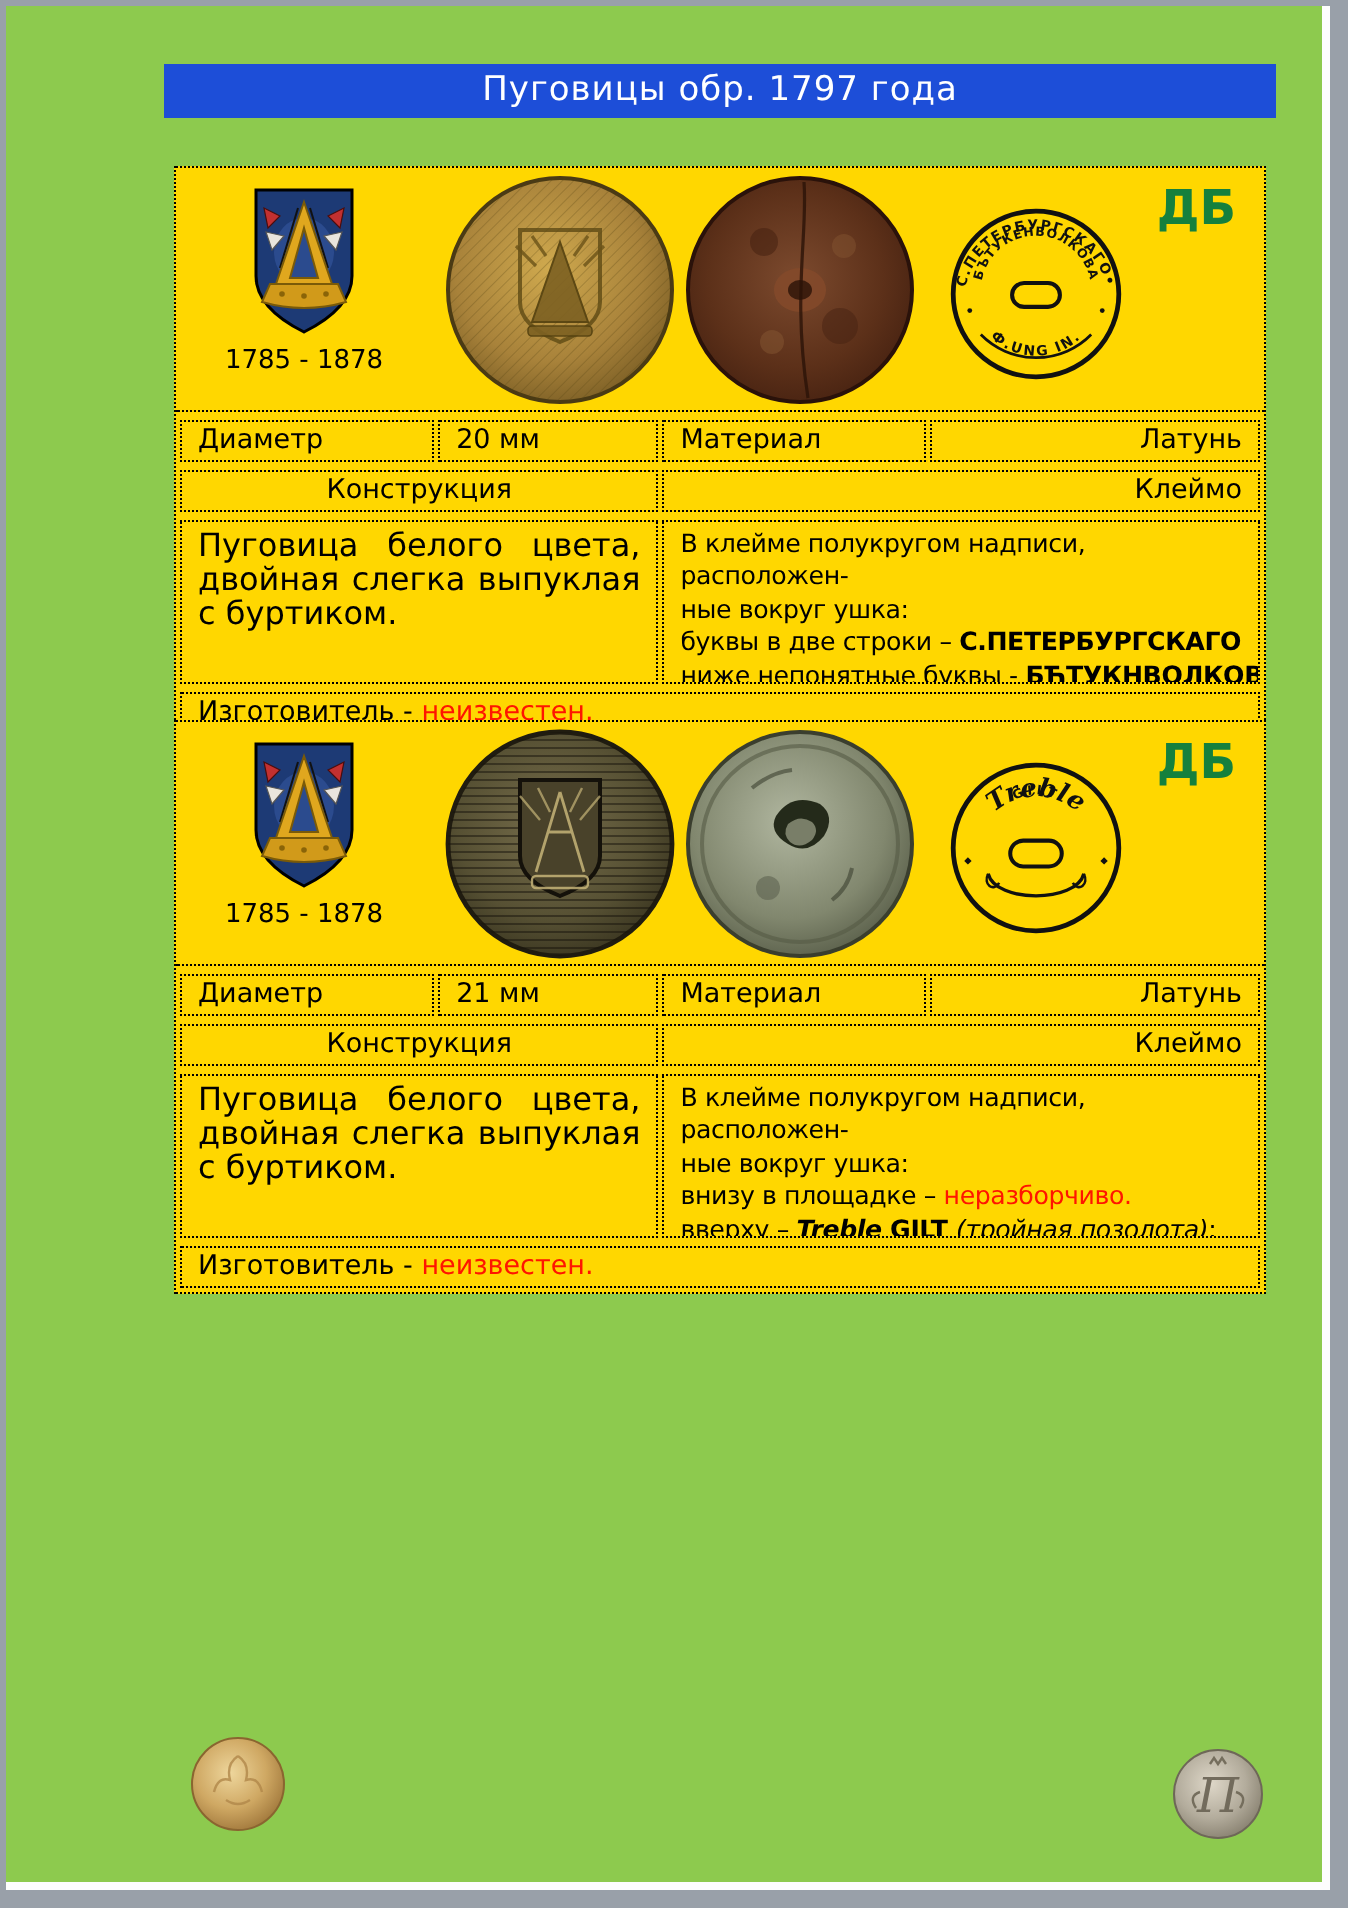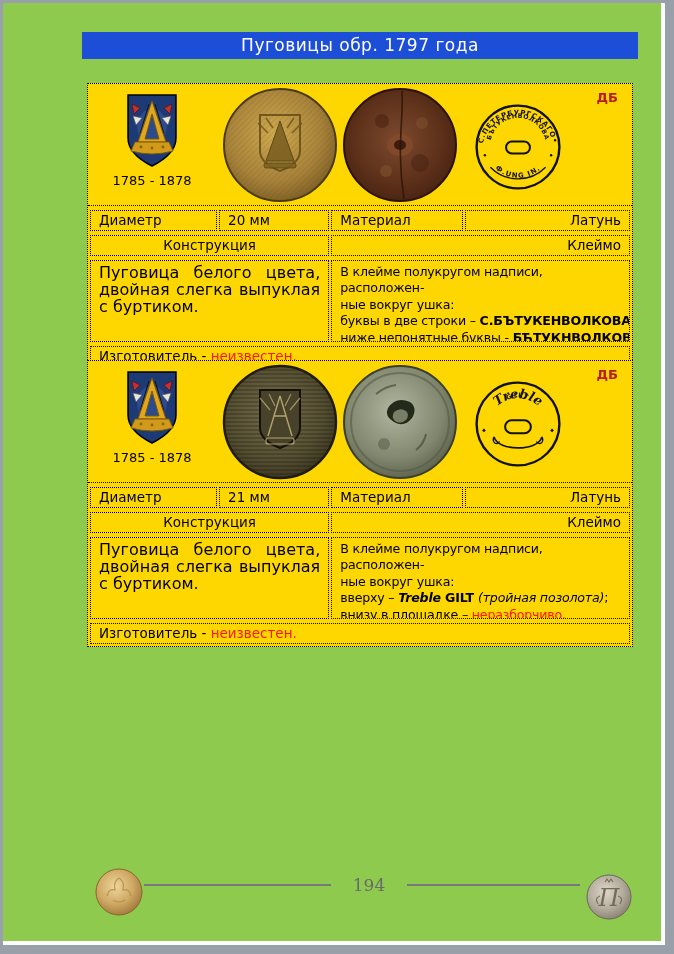--- a/index.html
+++ b/index.html
@@ -16,21 +16,21 @@
   .card1 { top:80px; }
   .card2 { top:357px; }
 
   .card-top { position:relative; height:122px; margin:0 -2px; border-bottom:1px dotted #000; }
   .arms-block { position:absolute; left:8px; top:10px; width:112px; text-align:center; }
   .years { margin-top:2px; font-size:13px; color:#000; }
   .photo { position:absolute; top:3px; }
   .photo.front { left:134px; }
   .photo.back  { left:254px; }
   .stampdraw { position:absolute; left:384px; top:17px; }
-  .corner-label { position:absolute; right:14px; top:6px; font-size:13px; font-weight:bold; color:#b91c1c; }
+  .corner-label { position:absolute; right:14px; top:6px; font-size:24px; font-weight:bold; color:#15803d; }
 
   .trow { display:flex; gap:2px; margin-top:4px; }
   .cell { border:1px dotted #000; font-size:13.5px; line-height:19px; height:21px; padding:0 8px; overflow:hidden; }
   .c-diam  { width:128px; }
   .c-dval  { width:111px; }
   .c-mat   { width:133px; }
   .c-mval  { width:166px; text-align:right; }
   .c-constr{ width:241px; text-align:center; }
   .c-stamp { width:301px; text-align:right; }
   .c-full  { width:100%; }
@@ -154,21 +154,21 @@
     </div>
     <div class="trow">
       <div class="cell c-constr">Конструкция</div>
       <div class="cell c-stamp">Клеймо</div>
     </div>
     <div class="trow">
       <div class="cell cell-body c-constr-body">Пуговица белого цвета, двойная слегка выпуклая с буртиком.</div>
       <div class="cell cell-body c-stamp-body">
         <div>В клейме полукругом надписи, расположен-</div>
         <div>ные вокруг ушка:</div>
-        <div class="ln"><span>буквы в две строки – </span><b>С.БЪТУКЕНВОЛКОВА</b></div>
+        <div class="ln"><span>буквы в две строки – </span><b>С.ПЕТЕРБУРГСКАГО</b></div>
         <div class="ln"><span>ниже непонятные буквы - </span><b>БЂТУКНВОЛКОВА</b></div>
 
       </div>
     </div>
     <div class="trow">
       <div class="cell c-full"><span>Изготовитель - </span><span class="red">неизвестен.</span></div>
     </div>
   </section>
 
   <section class="card card2">
@@ -258,46 +258,41 @@
     </div>
     <div class="trow">
       <div class="cell c-constr">Конструкция</div>
       <div class="cell c-stamp">Клеймо</div>
     </div>
     <div class="trow">
       <div class="cell cell-body c-constr-body">Пуговица белого цвета, двойная слегка выпуклая с буртиком.</div>
       <div class="cell cell-body c-stamp-body">
         <div>В клейме полукругом надписи, расположен-</div>
         <div>ные вокруг ушка:</div>
+        <div class="ln"><span>внизу в площадке – </span><span class="red">неразборчиво.</span></div>
         <div class="ln"><span>вверху – </span><span class="bi">Treble</span><b> GILT </b><span class="it">(тройная позолота)</span><span>;</span></div>
-        <div class="ln"><span>внизу в площадке – </span><span class="red">неразборчиво.</span></div>
       </div>
     </div>
     <div class="trow">
       <div class="cell c-full"><span>Изготовитель - </span><span class="red">неизвестен.</span></div>
     </div>
   </section>
 
   <svg class="foot-btn left" width="48" height="48" viewBox="0 0 48 48">
     <defs>
             <radialGradient id="fg1" cx="42%" cy="38%" r="70%">
       <stop offset="0%" stop-color="#eed69c"></stop>
               <stop offset="55%" stop-color="#cfa863"></stop>
               <stop offset="100%" stop-color="#9a7136"></stop>
     </radialGradient>
           </defs>
     <circle cx="24" cy="24" r="23" fill="url(#fg1)" stroke="#8a6530" stroke-width="1"></circle>
     <path d="M24,10 q6,4 4,12 q6,-2 8,6 M24,10 q-6,4 -4,12 q-6,-2 -8,6 M18,32 q6,4 12,0" stroke="#b0874a" stroke-width="1.2" fill="none" opacity="0.8"></path>
   </svg>
 
-  <div class="footer-line-row">
-    <div class="hline l"></div>
-    <div class="pagenum">194</div>
-    <div class="hline r"></div>
-  </div>
 
   <svg class="foot-btn right" width="46" height="46" viewBox="0 0 46 46">
     <defs>
             <radialGradient id="fg2" cx="42%" cy="38%" r="72%">
       <stop offset="0%" stop-color="#ded7c8"></stop>
               <stop offset="55%" stop-color="#b3ac9c"></stop>
               <stop offset="100%" stop-color="#7e7766"></stop>
     </radialGradient>
           </defs>
     <circle cx="23" cy="23" r="22" fill="url(#fg2)" stroke="#6e6758" stroke-width="1"></circle>

